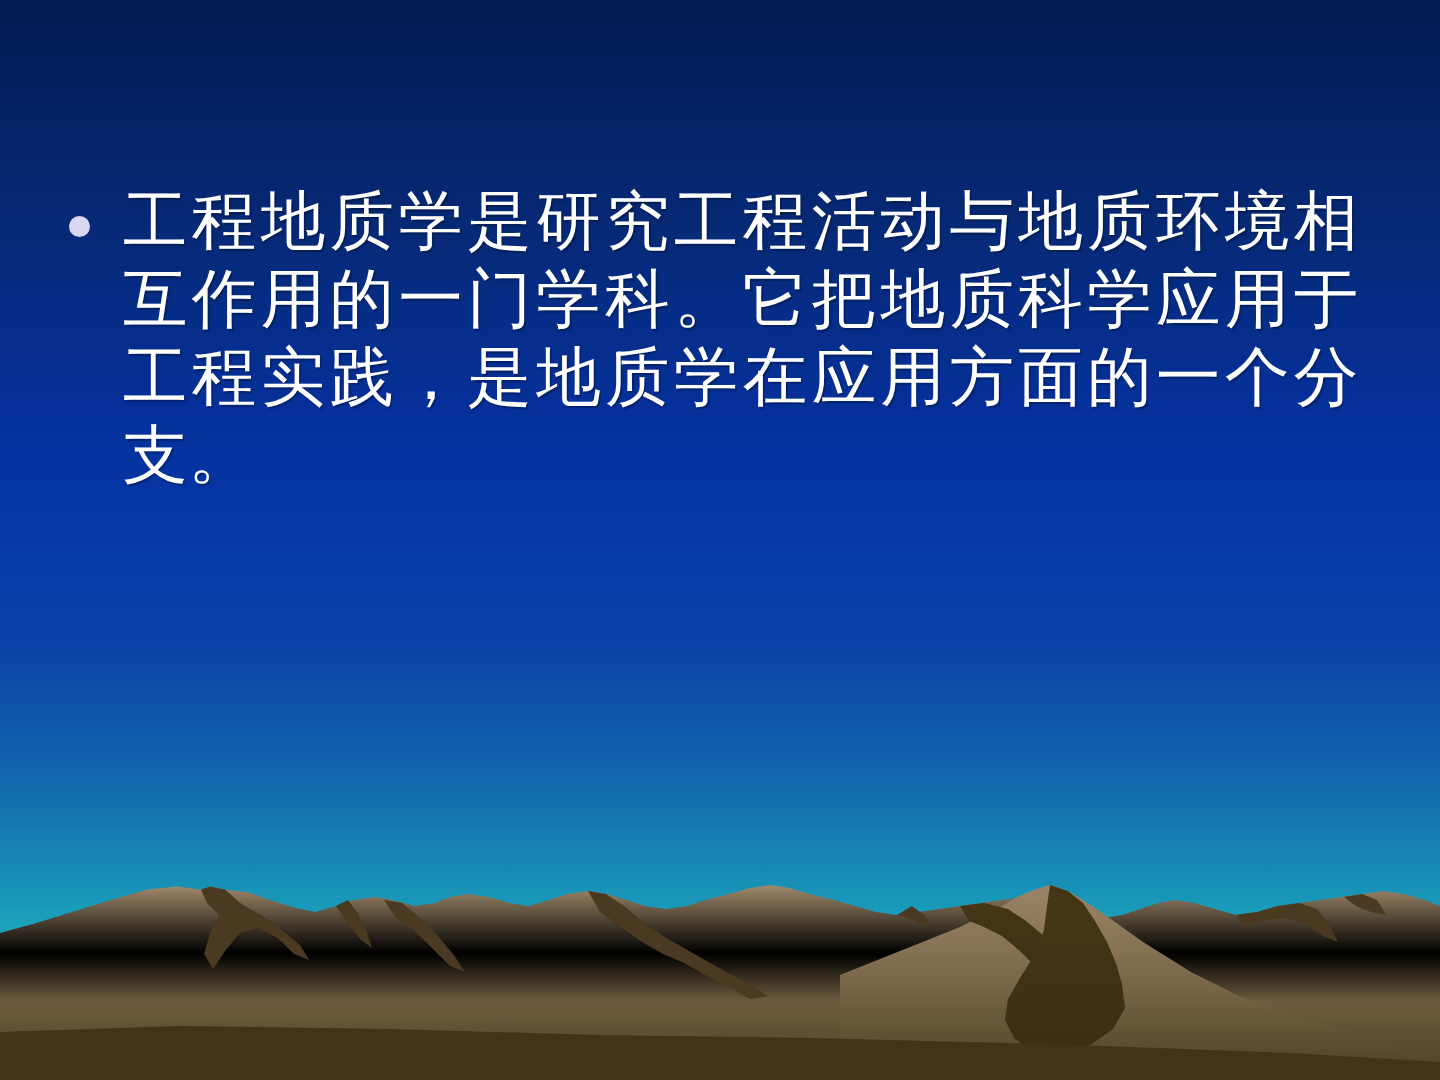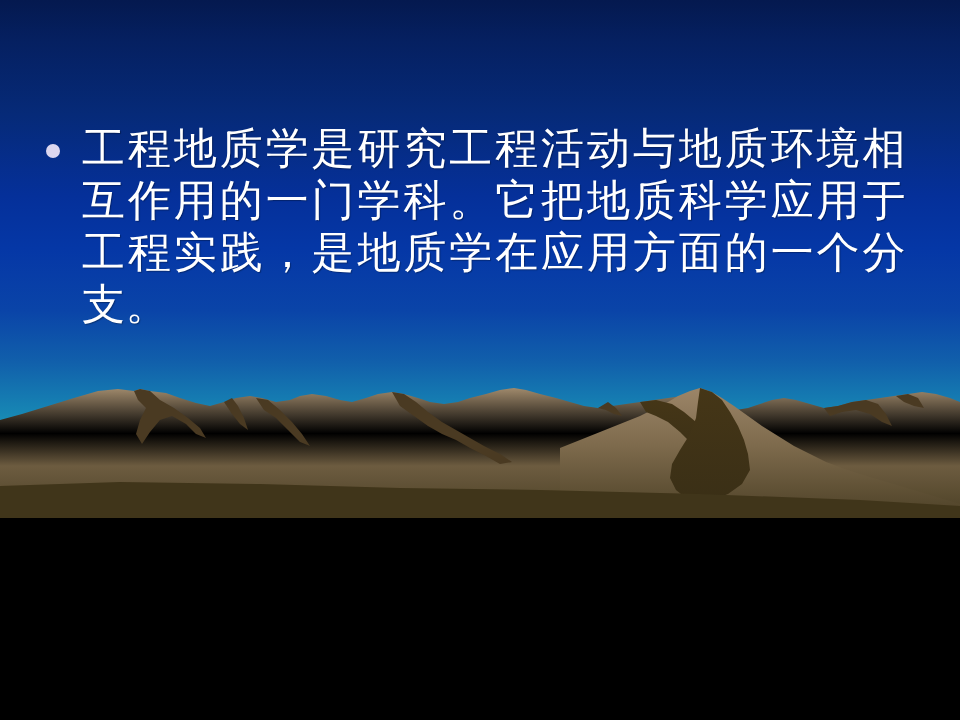--- a/index.html
+++ b/index.html
@@ -3,21 +3,21 @@
 <meta charset="utf-8">
 <style>
   html, body {
     margin: 0;
     padding: 0;
     background: #000;
   }
   #slide {
     position: relative;
     width: 960px;
-    height: 518px;
+    height: 720px;
     overflow: hidden;
     font-family: "DejaVu Serif", "Liberation Serif", serif;
   }
 
   
   #sky {
     position: absolute;
     inset: 0;
     background: linear-gradient(to bottom,
         #04194f 0%,

